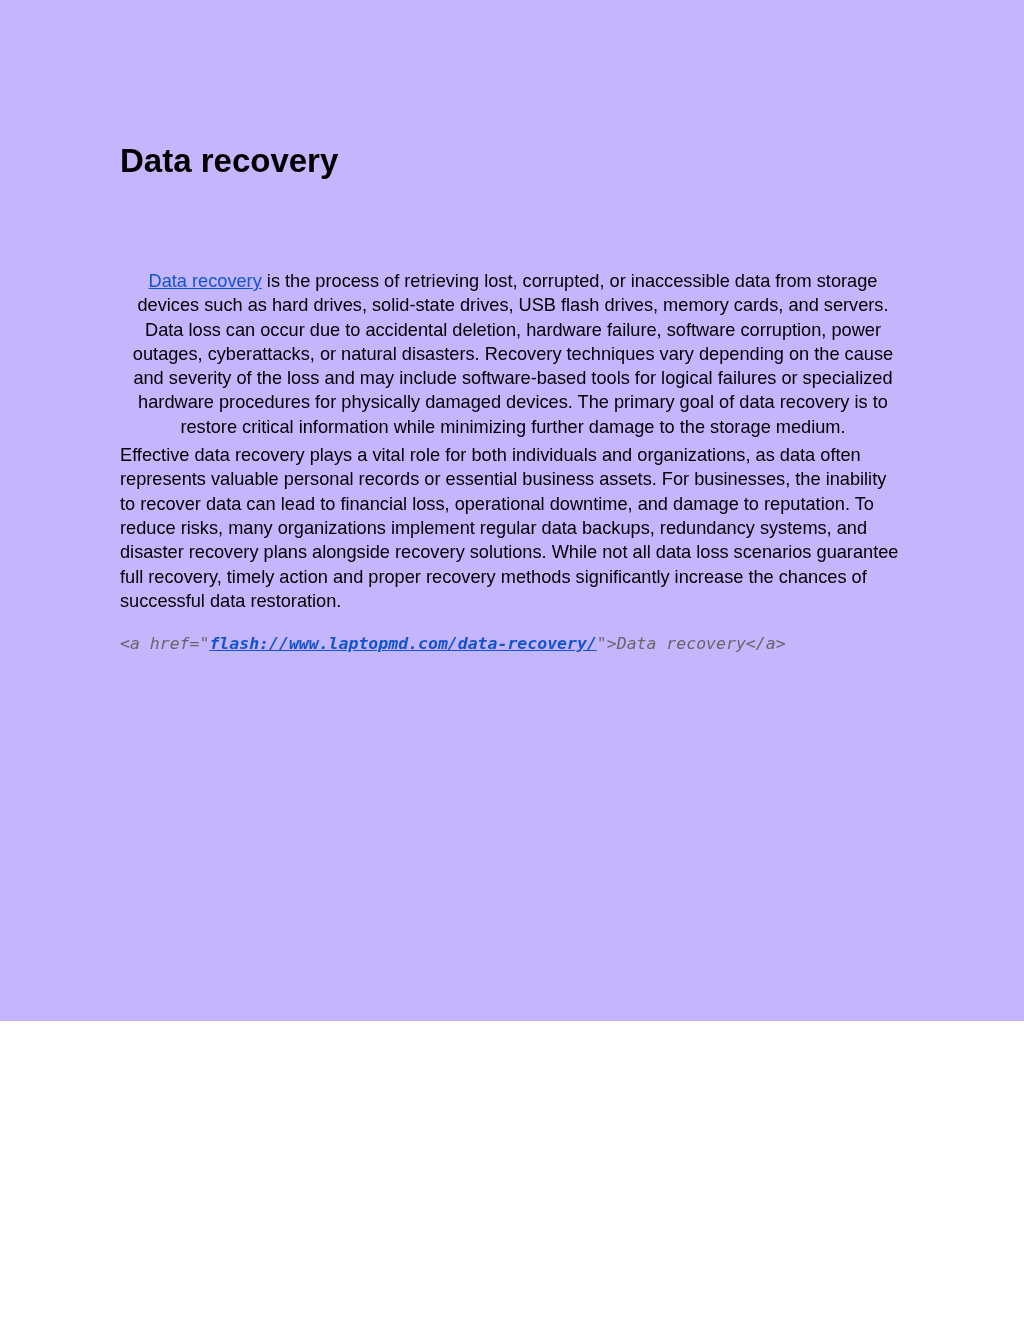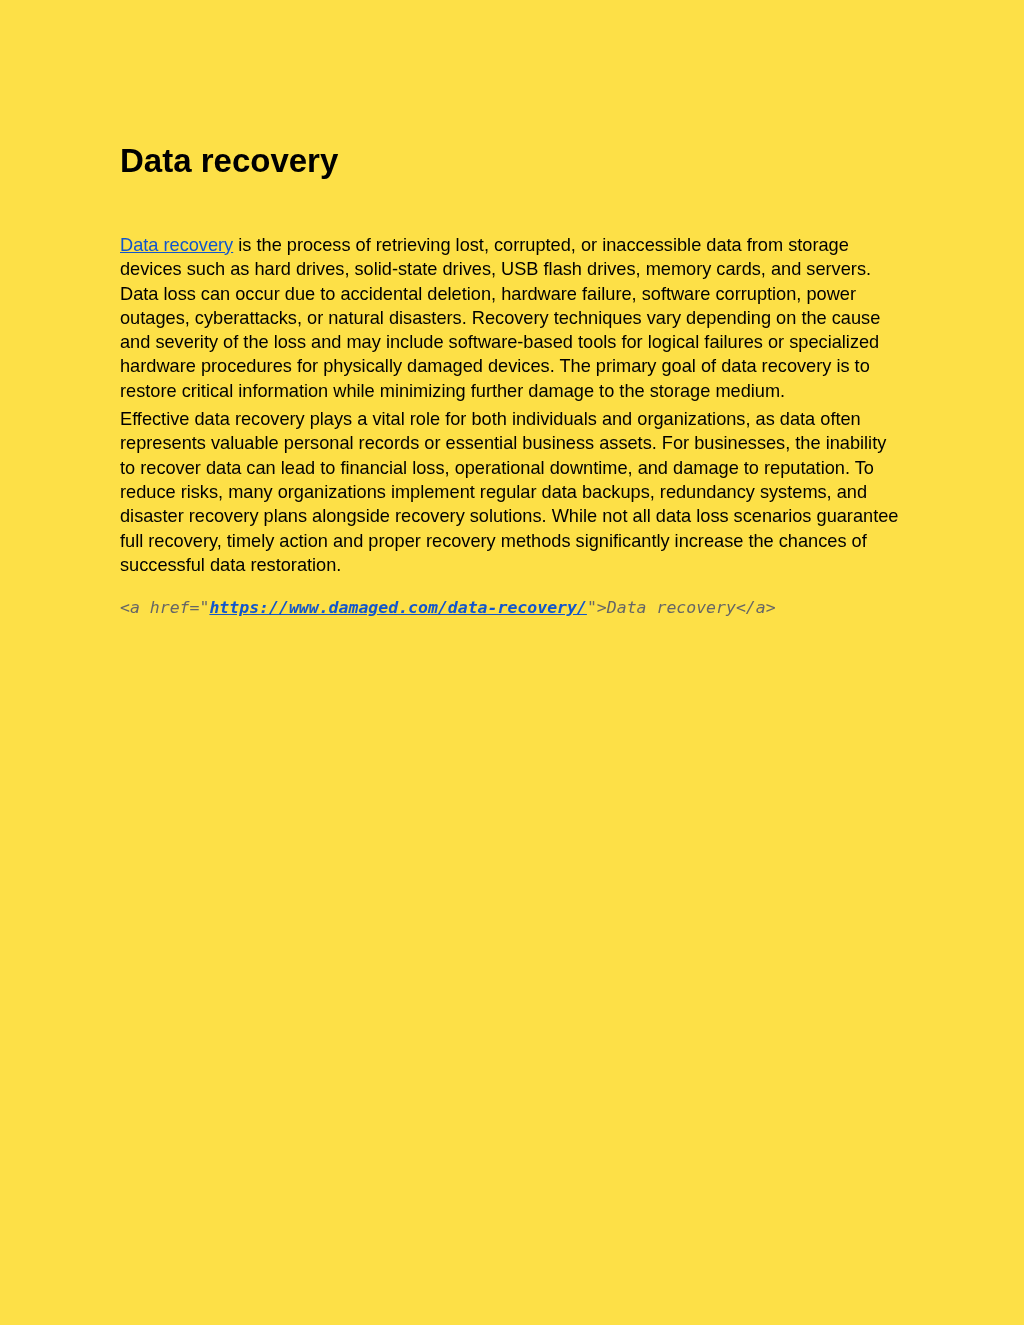--- a/index.html
+++ b/index.html
@@ -3,22 +3,22 @@
 <meta charset="utf-8">
 <style>
   html, body {
     margin: 0;
     padding: 0;
     background: #ffffff;
   }
   .page {
     position: relative;
     width: 1024px;
-    height: 1325px;
-    background: #fde047;
+    height: 1021px;
+    background: #c4b5fd;
     overflow: hidden;
     font-family: "Liberation Sans", sans-serif;
     color: #000000;
   }
   .content {
     position: absolute;
     left: 120px;
     top: 0;
     width: 786px;
   }
@@ -29,21 +29,21 @@
     line-height: 40px;
     font-weight: bold;
     color: #000000;
   }
   p.body-para {
     margin: 0;
     font-size: 18.2px;
     line-height: 24.3px;
     color: #000000;
   }
-  p.para-1 { margin-top: 52px; }
+  p.para-1 { margin-top: 88px; text-align: center; }
   p.para-2 { margin-top: 4px; }
   a.doc-link {
     color: #1155cc;
     text-decoration: underline;
     cursor: pointer;
   }
   p.code-line {
     margin: 20px 0 0 0;
     font-family: "DejaVu Sans Mono", monospace;
     font-style: italic;
@@ -61,16 +61,16 @@
 
 <div class="page">
   <div class="content">
 
     <h1 class="doc-title">Data recovery</h1>
 
     <p class="body-para para-1"><a class="doc-link">Data recovery</a><span> is the process of retrieving lost, corrupted, or inaccessible data from storage devices such as hard drives, solid-state drives, USB flash drives, memory cards, and servers. Data loss can occur due to accidental deletion, hardware failure, software corruption, power outages, cyberattacks, or natural disasters. Recovery techniques vary depending on the cause and severity of the loss and may include software-based tools for logical failures or specialized hardware procedures for physically damaged devices. The primary goal of data recovery is to restore critical information while minimizing further damage to the storage medium.</span></p>
 
     <p class="body-para para-2">Effective data recovery plays a vital role for both individuals and organizations, as data often represents valuable personal records or essential business assets. For businesses, the inability to recover data can lead to financial loss, operational downtime, and damage to reputation. To reduce risks, many organizations implement regular data backups, redundancy systems, and disaster recovery plans alongside recovery solutions. While not all data loss scenarios guarantee full recovery, timely action and proper recovery methods significantly increase the chances of successful data restoration.</p>
 
-    <p class="code-line"><span>&lt;a href="</span><a class="doc-link">https://www.damaged.com/data-recovery/</a><span>"&gt;Data recovery&lt;/a&gt;</span></p>
+    <p class="code-line"><span>&lt;a href="</span><a class="doc-link">flash://www.laptopmd.com/data-recovery/</a><span>"&gt;Data recovery&lt;/a&gt;</span></p>
 
   </div>
 </div>
 
 </body></html>

